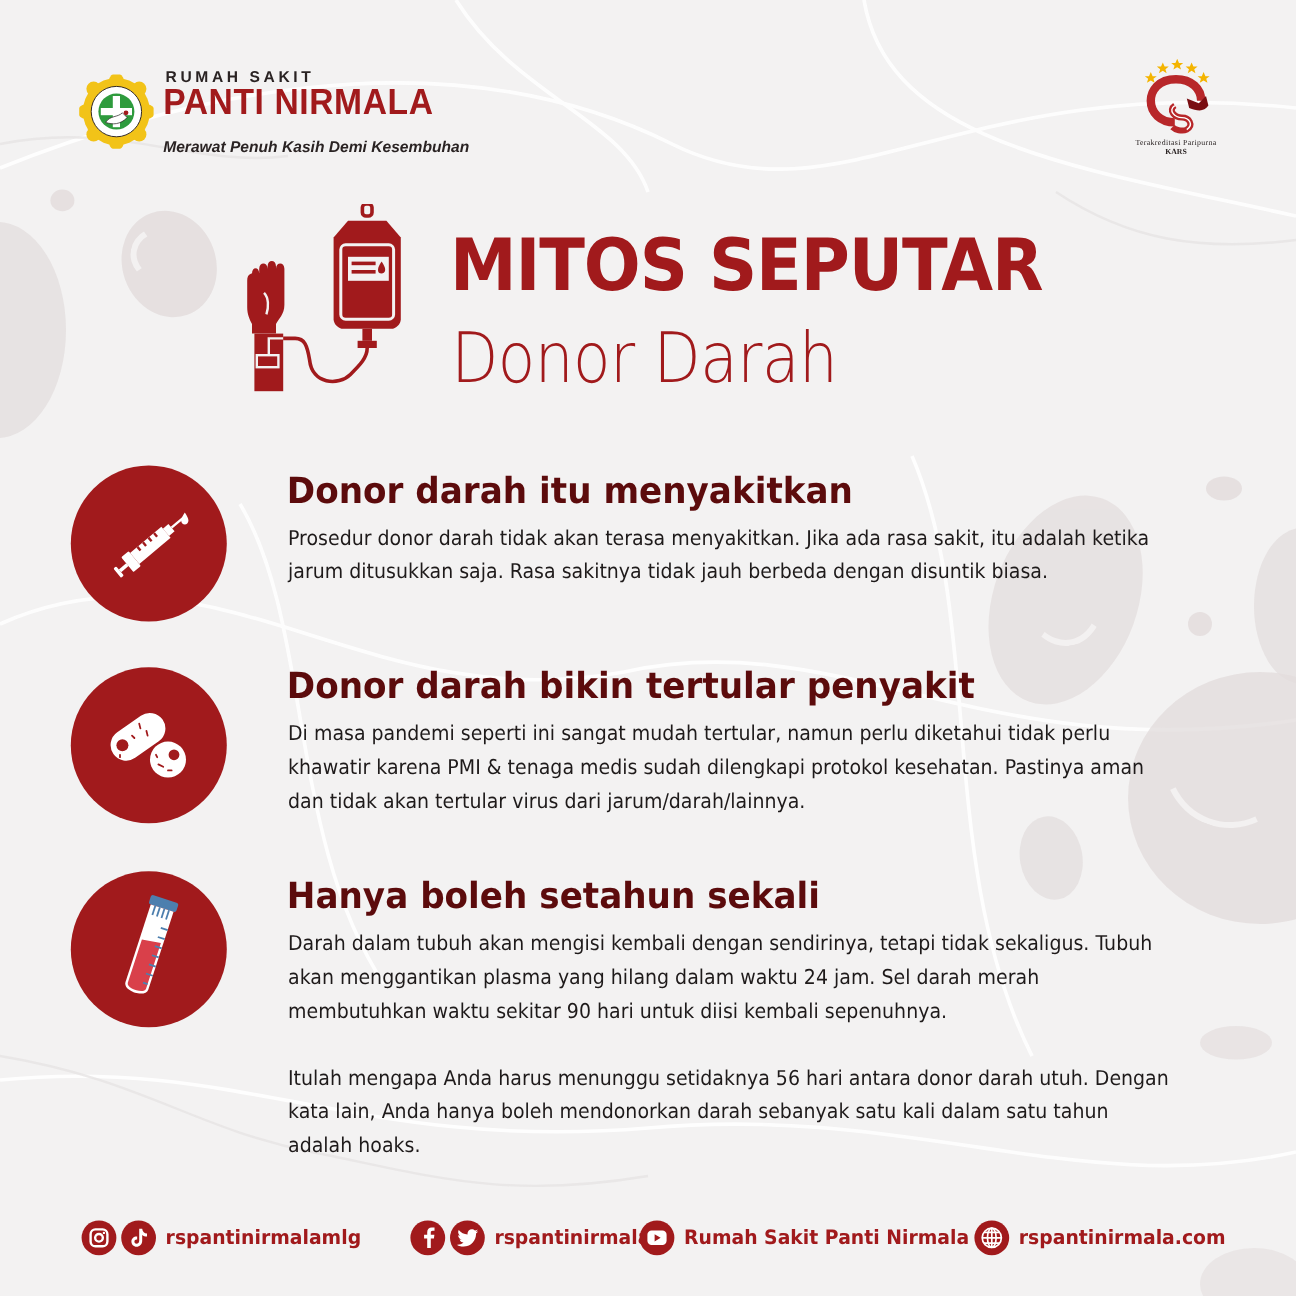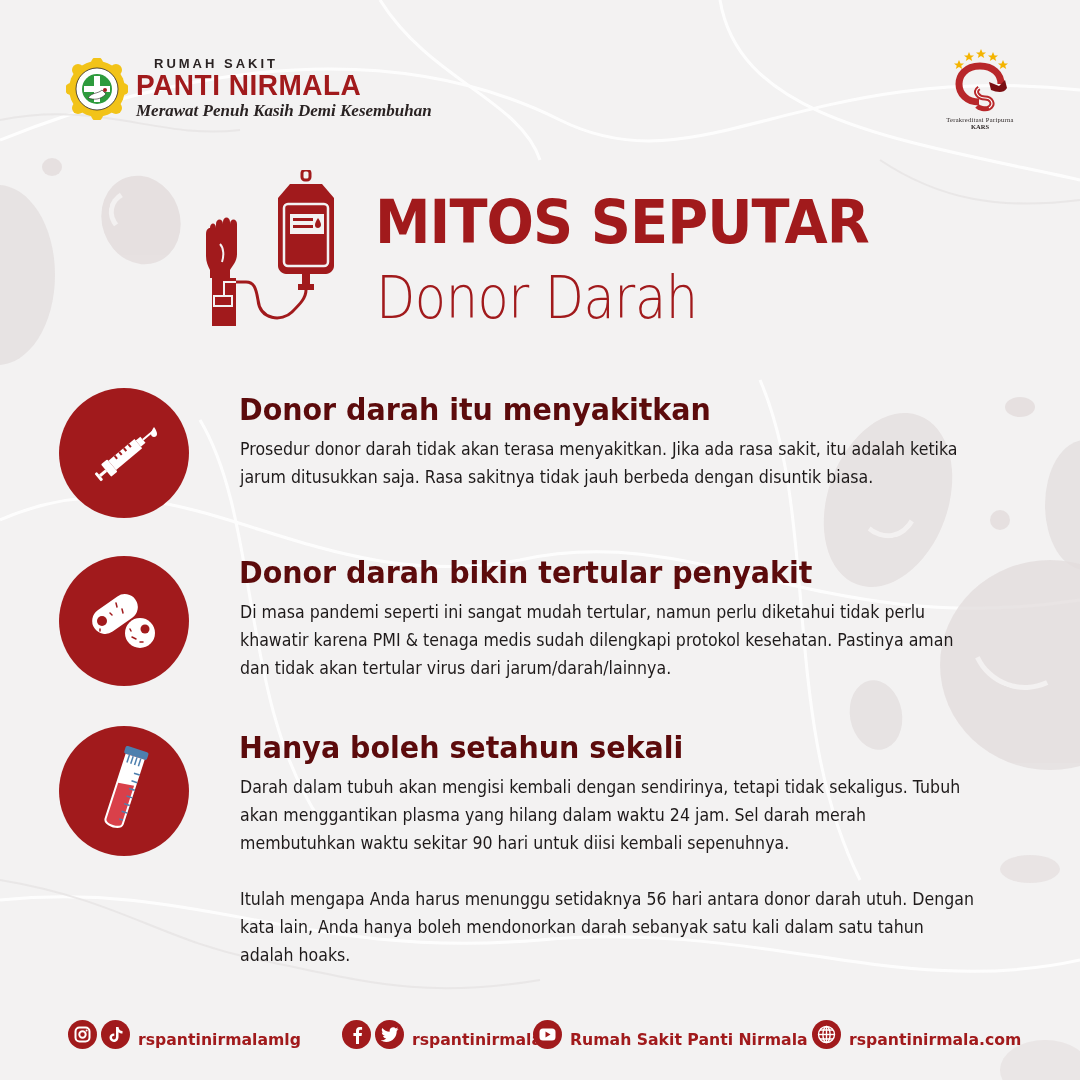--- a/index.html
+++ b/index.html
@@ -15,43 +15,43 @@
     .bg-blob { position: absolute; border-radius: 50%; background: #e4dede; }
     .bg-blob .shine {
       position: absolute; border: 5px solid #f4f1f1; border-radius: 50%;
       border-color: transparent transparent #f4f1f1 transparent;
     }
 
     
     .logo-left { position: absolute; left: 66px; top: 56px; display: flex; align-items: center; gap: 8px; }
     .logo-emblem { width: 62px; height: 62px; }
     .logo-text { display: flex; flex-direction: column; }
-    .logo-rs { font-family: "Liberation Sans", sans-serif; font-size: 13px; letter-spacing: 3px; color: #2a2323; font-weight: bold; margin-left: 18px; }
+    .logo-rs { font-family: "Liberation Sans", sans-serif; font-size: 13px; letter-spacing: 3px; color: #2a2323; font-weight: bold; margin-left: 2px; }
     .logo-name { font-family: "Liberation Sans", sans-serif; font-size: 28px; font-weight: bold; color: #a11a1c; letter-spacing: 0.5px; line-height: 28px; transform: scaleY(1.08); }
-    .logo-tagline { font-family: Liberation Serif, serif; font-style: italic; font-weight: bold; font-size: 17px; color: #2a2323; margin-top: 2px; }
+    .logo-tagline { font-family: Liberation Sans, sans-serif; font-style: italic; font-weight: bold; font-size: 13px; color: #2a2323; margin-top: 16px; }
 
     .logo-right { position: absolute; left: 930px; top: 48px; width: 100px; display: flex; flex-direction: column; align-items: center; }
     .logo-kars-emblem { width: 70px; height: 64px; }
     .kars-line1 { font-family: "Liberation Serif", serif; font-size: 6.5px; color: #2a2323; margin-top: 4px; letter-spacing: 0.3px; white-space: nowrap; }
     .kars-line2 { font-family: "Liberation Serif", serif; font-size: 6.5px; color: #2a2323; font-weight: bold; }
 
     
     .title-icon { position: absolute; left: 202px; top: 170px; width: 150px; height: 160px; }
     .title-main { position: absolute; left: 375px; top: 186px; font-family: "DejaVu Sans", sans-serif; font-weight: bold; font-size: 60px; color: #a11a1c; letter-spacing: -1px; line-height: 72px; transform: scaleX(0.93); transform-origin: left; white-space: nowrap; }
     .title-sub { position: absolute; left: 376px; top: 262px; font-family: "DejaVu Sans", sans-serif; font-weight: 300; font-size: 58px; color: #a11a1c; line-height: 72px; transform: scaleX(0.88); transform-origin: left; white-space: nowrap; letter-spacing: -0.5px; }
 
     
     .section-icon { position: absolute; left: 59px; width: 130px; height: 130px; border-radius: 50%; background: #a11a1c; display: flex; align-items: center; justify-content: center; }
     .section-heading { position: absolute; left: 239px; font-family: "DejaVu Sans", sans-serif; font-weight: bold; font-size: 30px; color: #5c0b0c; line-height: 40px; white-space: nowrap; transform: scaleX(0.95); transform-origin: left; }
     .section-body { position: absolute; left: 240px; width: 790px; font-family: "DejaVu Sans", sans-serif; font-size: 17px; line-height: 28px; color: #1e1a1a; transform: scaleX(0.93); transform-origin: left; }
     .section-body p + p { margin-top: 28px; }
 
     
     .footer { position: absolute; top: 1013px; left: 0; width: 1080px; height: 36px; }
-    .footer-group { position: absolute; top: 0; display: flex; align-items: flex-end; gap: 4px; height: 36px; }
+    .footer-group { position: absolute; top: 0; display: flex; align-items: center; gap: 4px; height: 36px; }
     .social-circle { width: 29px; height: 29px; border-radius: 50%; background: #a11a1c; display: flex; align-items: center; justify-content: center; }
     .footer-label { font-family: "DejaVu Sans", sans-serif; font-weight: bold; font-size: 16.5px; color: #a11a1c; margin-left: 4px; white-space: nowrap; transform: scaleX(0.95); transform-origin: left; }
   </style>
 </head>
 <body>
 
 <svg class="bg-texture" width="1080" height="1080" viewBox="0 0 1080 1080">
   <g fill="none" stroke="#ffffff" stroke-width="3" opacity="0.9">
     <path d="M0 140 C200 60 400 40 560 120 C700 190 800 60 1080 90"></path>
     <path d="M380 0 C430 80 520 100 540 160"></path>

